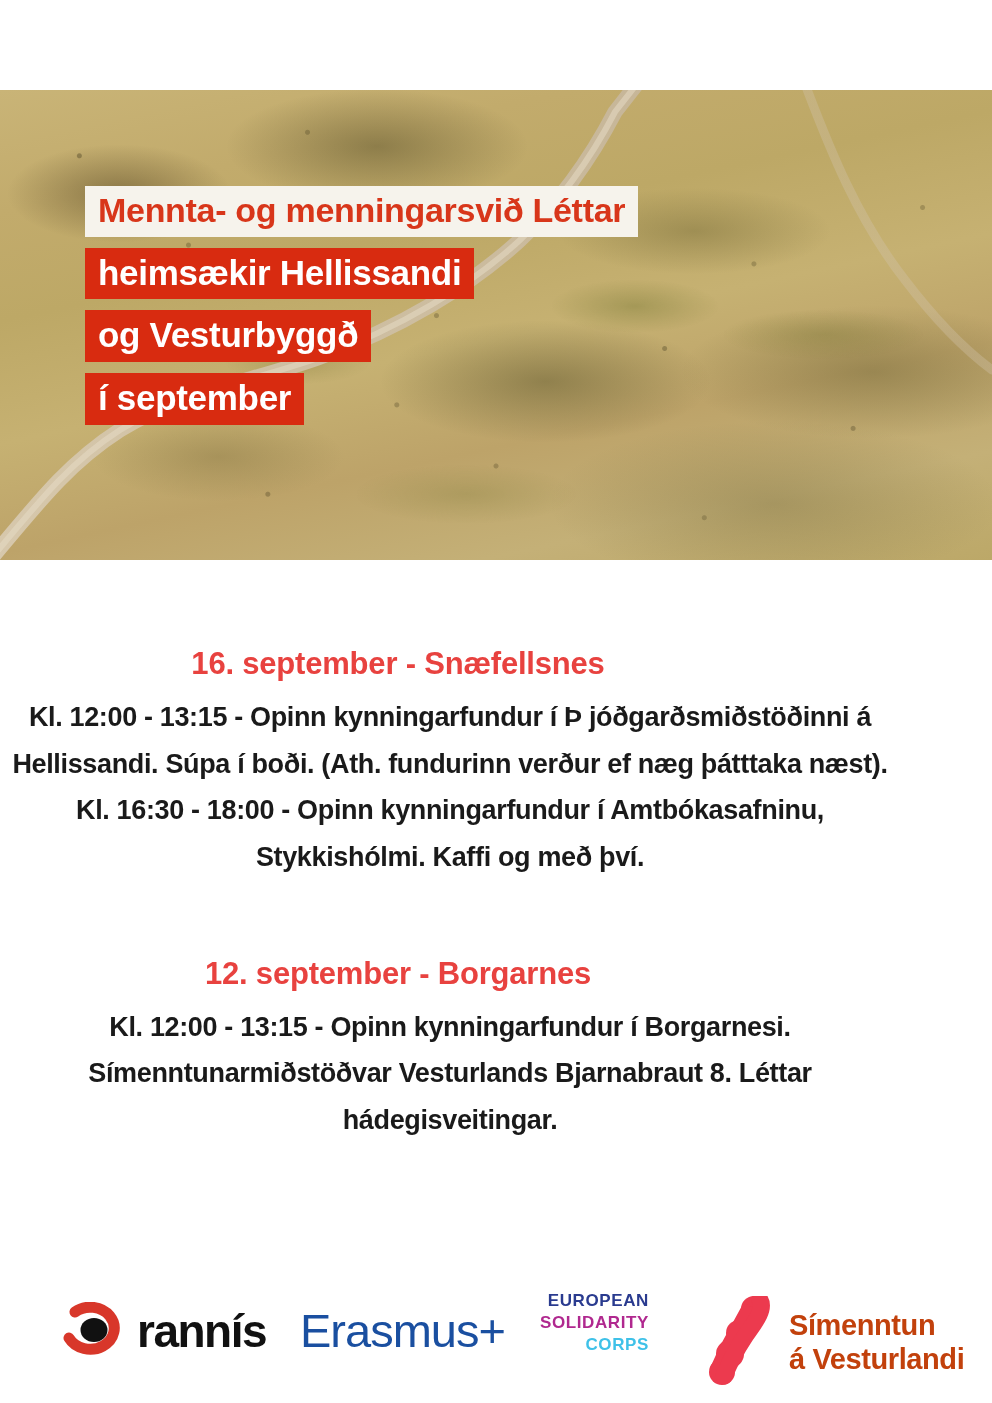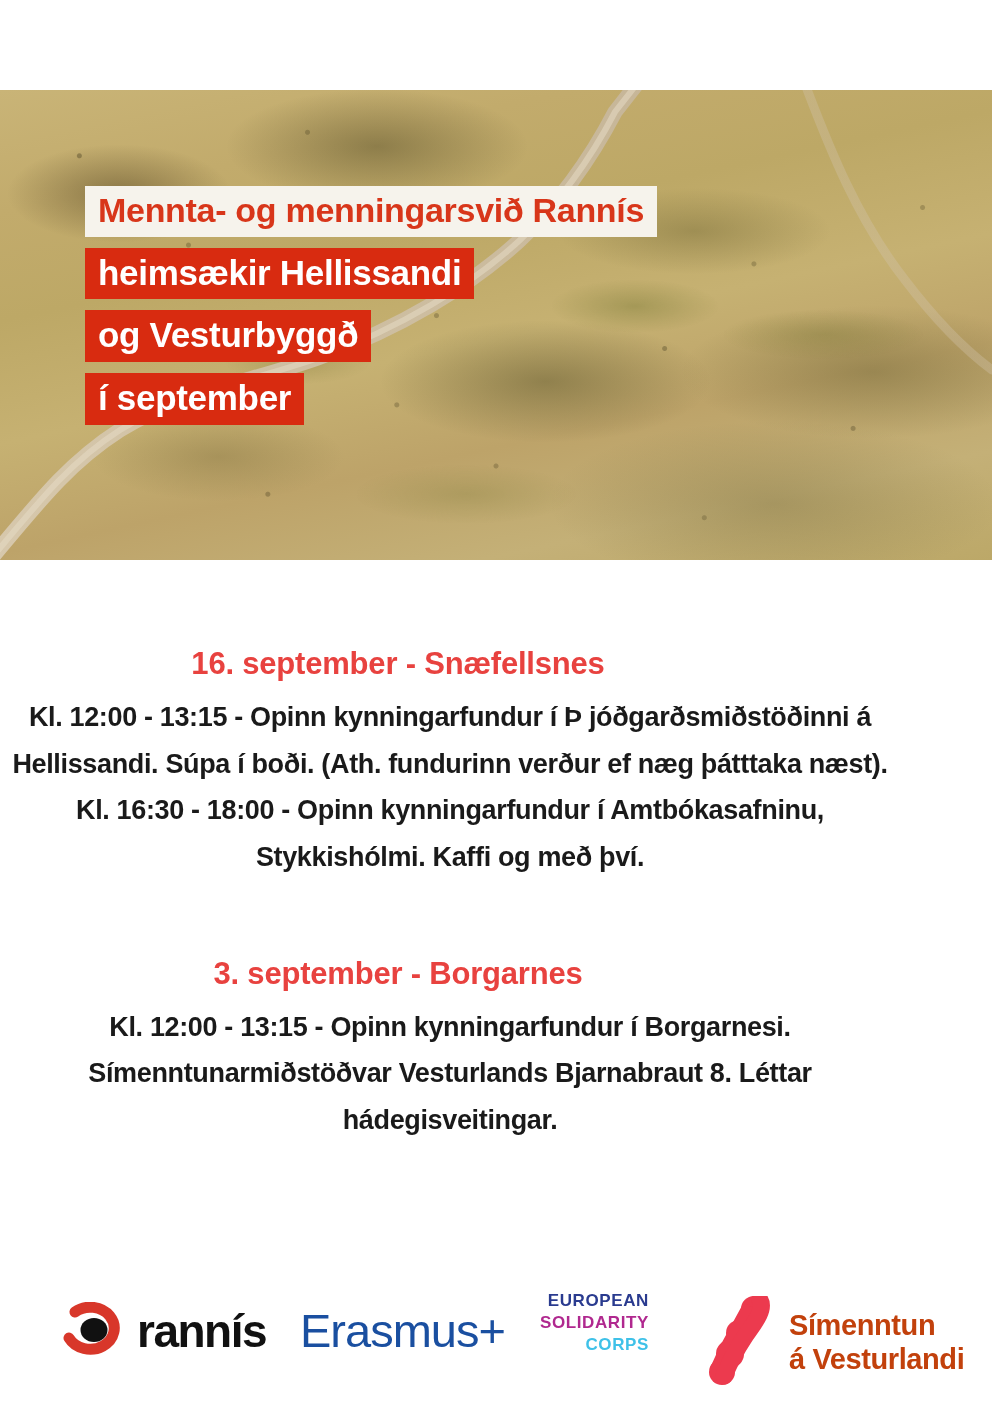--- a/index.html
+++ b/index.html
@@ -205,41 +205,41 @@
       </linearGradient>
     </defs>
     <path d="M -10,470 C 40,410 70,372 120,340 C 180,302 250,292 318,268
              C 400,238 470,196 520,150 C 560,112 590,70 615,22 L 640,-10" fill="none" stroke="url(#pathg)" stroke-width="15" stroke-linecap="round" opacity="0.92"></path>
     <path d="M -10,470 C 40,410 70,372 120,340 C 180,302 250,292 318,268
              C 400,238 470,196 520,150 C 560,112 590,70 615,22 L 640,-10" fill="none" stroke="#e6dac4" stroke-width="6" stroke-linecap="round" opacity="0.55"></path>
     <path d="M 805,-6 C 830,60 858,130 905,190 C 940,236 968,262 992,280" fill="none" stroke="url(#pathg)" stroke-width="9" stroke-linecap="round" opacity="0.38"></path>
   </svg>
 
   <div class="headline-stack">
-    <span class="hl hl-1">Mennta- og menningarsvið Rannís</span>
+    <span class="hl hl-1">Mennta- og menningarsvið Léttar</span>
     <span class="hl hl-2">heimsækir Hellissandi</span>
     <span class="hl hl-3">og Vesturbyggð</span>
     <span class="hl hl-4">í september</span>
   </div>
 </div>
 
 <div class="content">
 
   <div class="day-block">
     <h2 class="day-title">16. september - Snæfellsnes</h2>
     <div class="day-body">
       <p>Kl. 12:00 - 13:15 - Opinn kynningarfundur í Þ jóðgarðsmiðstöðinni á</p>
       <p>Hellissandi. Súpa í boði. (Ath. fundurinn verður ef næg þátttaka næst).</p>
       <p>Kl. 16:30 - 18:00 - Opinn kynningarfundur í Amtbókasafninu,</p>
       <p>Stykkishólmi. Kaffi og með því.</p>
     </div>
   </div>
 
   <div class="day-block">
-    <h2 class="day-title">3. september - Borgarnes</h2>
+    <h2 class="day-title">12. september - Borgarnes</h2>
     <div class="day-body">
       <p>Kl. 12:00 - 13:15 - Opinn kynningarfundur í Borgarnesi.</p>
       <p>Símenntunarmiðstöðvar Vesturlands Bjarnabraut 8. Léttar</p>
       <p>hádegisveitingar.</p>
     </div>
   </div>
 
 </div>
 
 <div class="footer">

